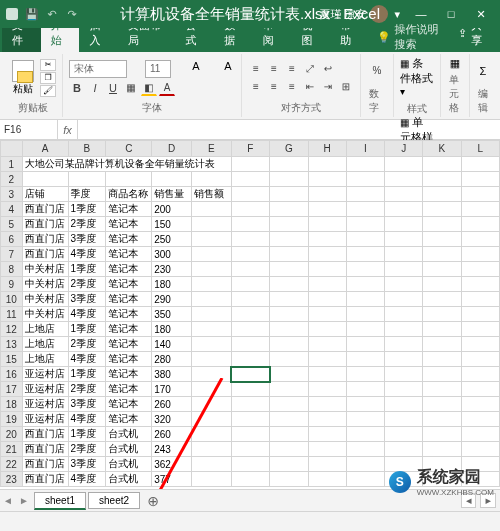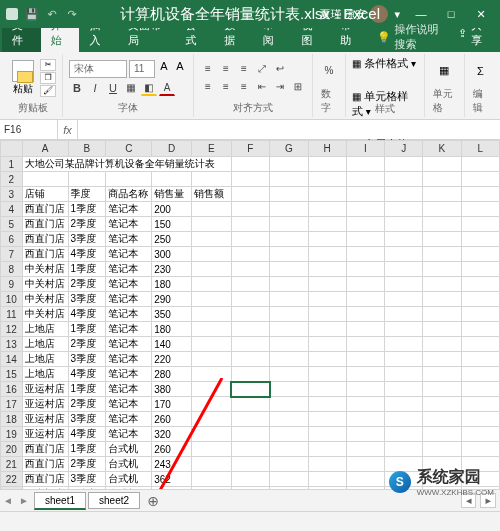--- a/index.html
+++ b/index.html
@@ -27,21 +27,21 @@
 .ribbon{height:68px;background:#f3f3f3;border-bottom:1px solid #d4d4d4;display:flex;padding:2px 4px}
 .rgroup{display:flex;flex-direction:column;align-items:center;border-right:1px solid #e0e0e0;padding:2px 6px;justify-content:space-between}
 .rgroup .gtitle{font-size:10px;color:#666;margin-top:2px}
 .rgroup .gbody{display:flex;align-items:center;gap:4px;height:44px}
 .clipboard-paste{display:flex;flex-direction:column;align-items:center;padding:2px}
 .clipboard-paste .pic{width:22px;height:22px;background:#fff;border:1px solid #aaa;position:relative}
 .clipboard-paste .pic:after{content:"";position:absolute;bottom:-2px;left:4px;width:14px;height:10px;background:#ffd965;border:1px solid #c9a227}
 .small-btns{display:flex;flex-direction:column;gap:1px}
 .small-btns span{width:16px;height:12px;border:1px solid #ccc;background:#fff;font-size:8px;display:flex;align-items:center;justify-content:center}
 .fontbox{display:flex;flex-direction:column;gap:2px}
-.fontsel{display:flex;gap:2px}
+.fontsel{display:flex;gap:18px}
 .fontsel .combo{height:18px;border:1px solid #adadad;background:#fff;display:flex;align-items:center;padding:0 4px;font-size:10px;color:#666}
 .iconrow{display:flex;gap:2px}
 .iconrow span{width:16px;height:16px;display:flex;align-items:center;justify-content:center;font-size:10px;color:#444;border:1px solid transparent}
 .rgroup.collapse{padding:2px 8px}
 .rgroup.collapse .gbody{flex-direction:column;justify-content:center}
 
 .fxrow{height:20px;border-bottom:1px solid #d4d4d4;display:flex;align-items:center;background:#fff}
 .namebox{width:58px;height:100%;border-right:1px solid #d4d4d4;display:flex;align-items:center;padding:0 4px;font-size:10px;color:#333}
 .fxbtn{width:20px;height:100%;display:flex;align-items:center;justify-content:center;border-right:1px solid #d4d4d4;font-style:italic;color:#666;font-size:11px}
 .fxinput{flex:1;height:100%;padding:0 4px}
@@ -450,35 +450,20 @@
           <td></td>
           <td></td>
           <td></td>
           <td></td>
           <td></td>
           <td></td>
           <td></td>
           <td></td>
         </tr>
         <tr>
-          <th>14</th>
-          <td>上地店</td>
-          <td>3季度</td>
-          <td>笔记本</td>
-          <td>220</td>
-          <td></td>
-          <td></td>
-          <td></td>
-          <td></td>
-          <td></td>
-          <td></td>
-          <td></td>
-          <td></td>
-        </tr>
-        <tr>
           <th>15</th>
           <td>上地店</td>
           <td>4季度</td>
           <td>笔记本</td>
           <td>280</td>
           <td></td>
           <td></td>
           <td></td>
           <td></td>
           <td></td>

